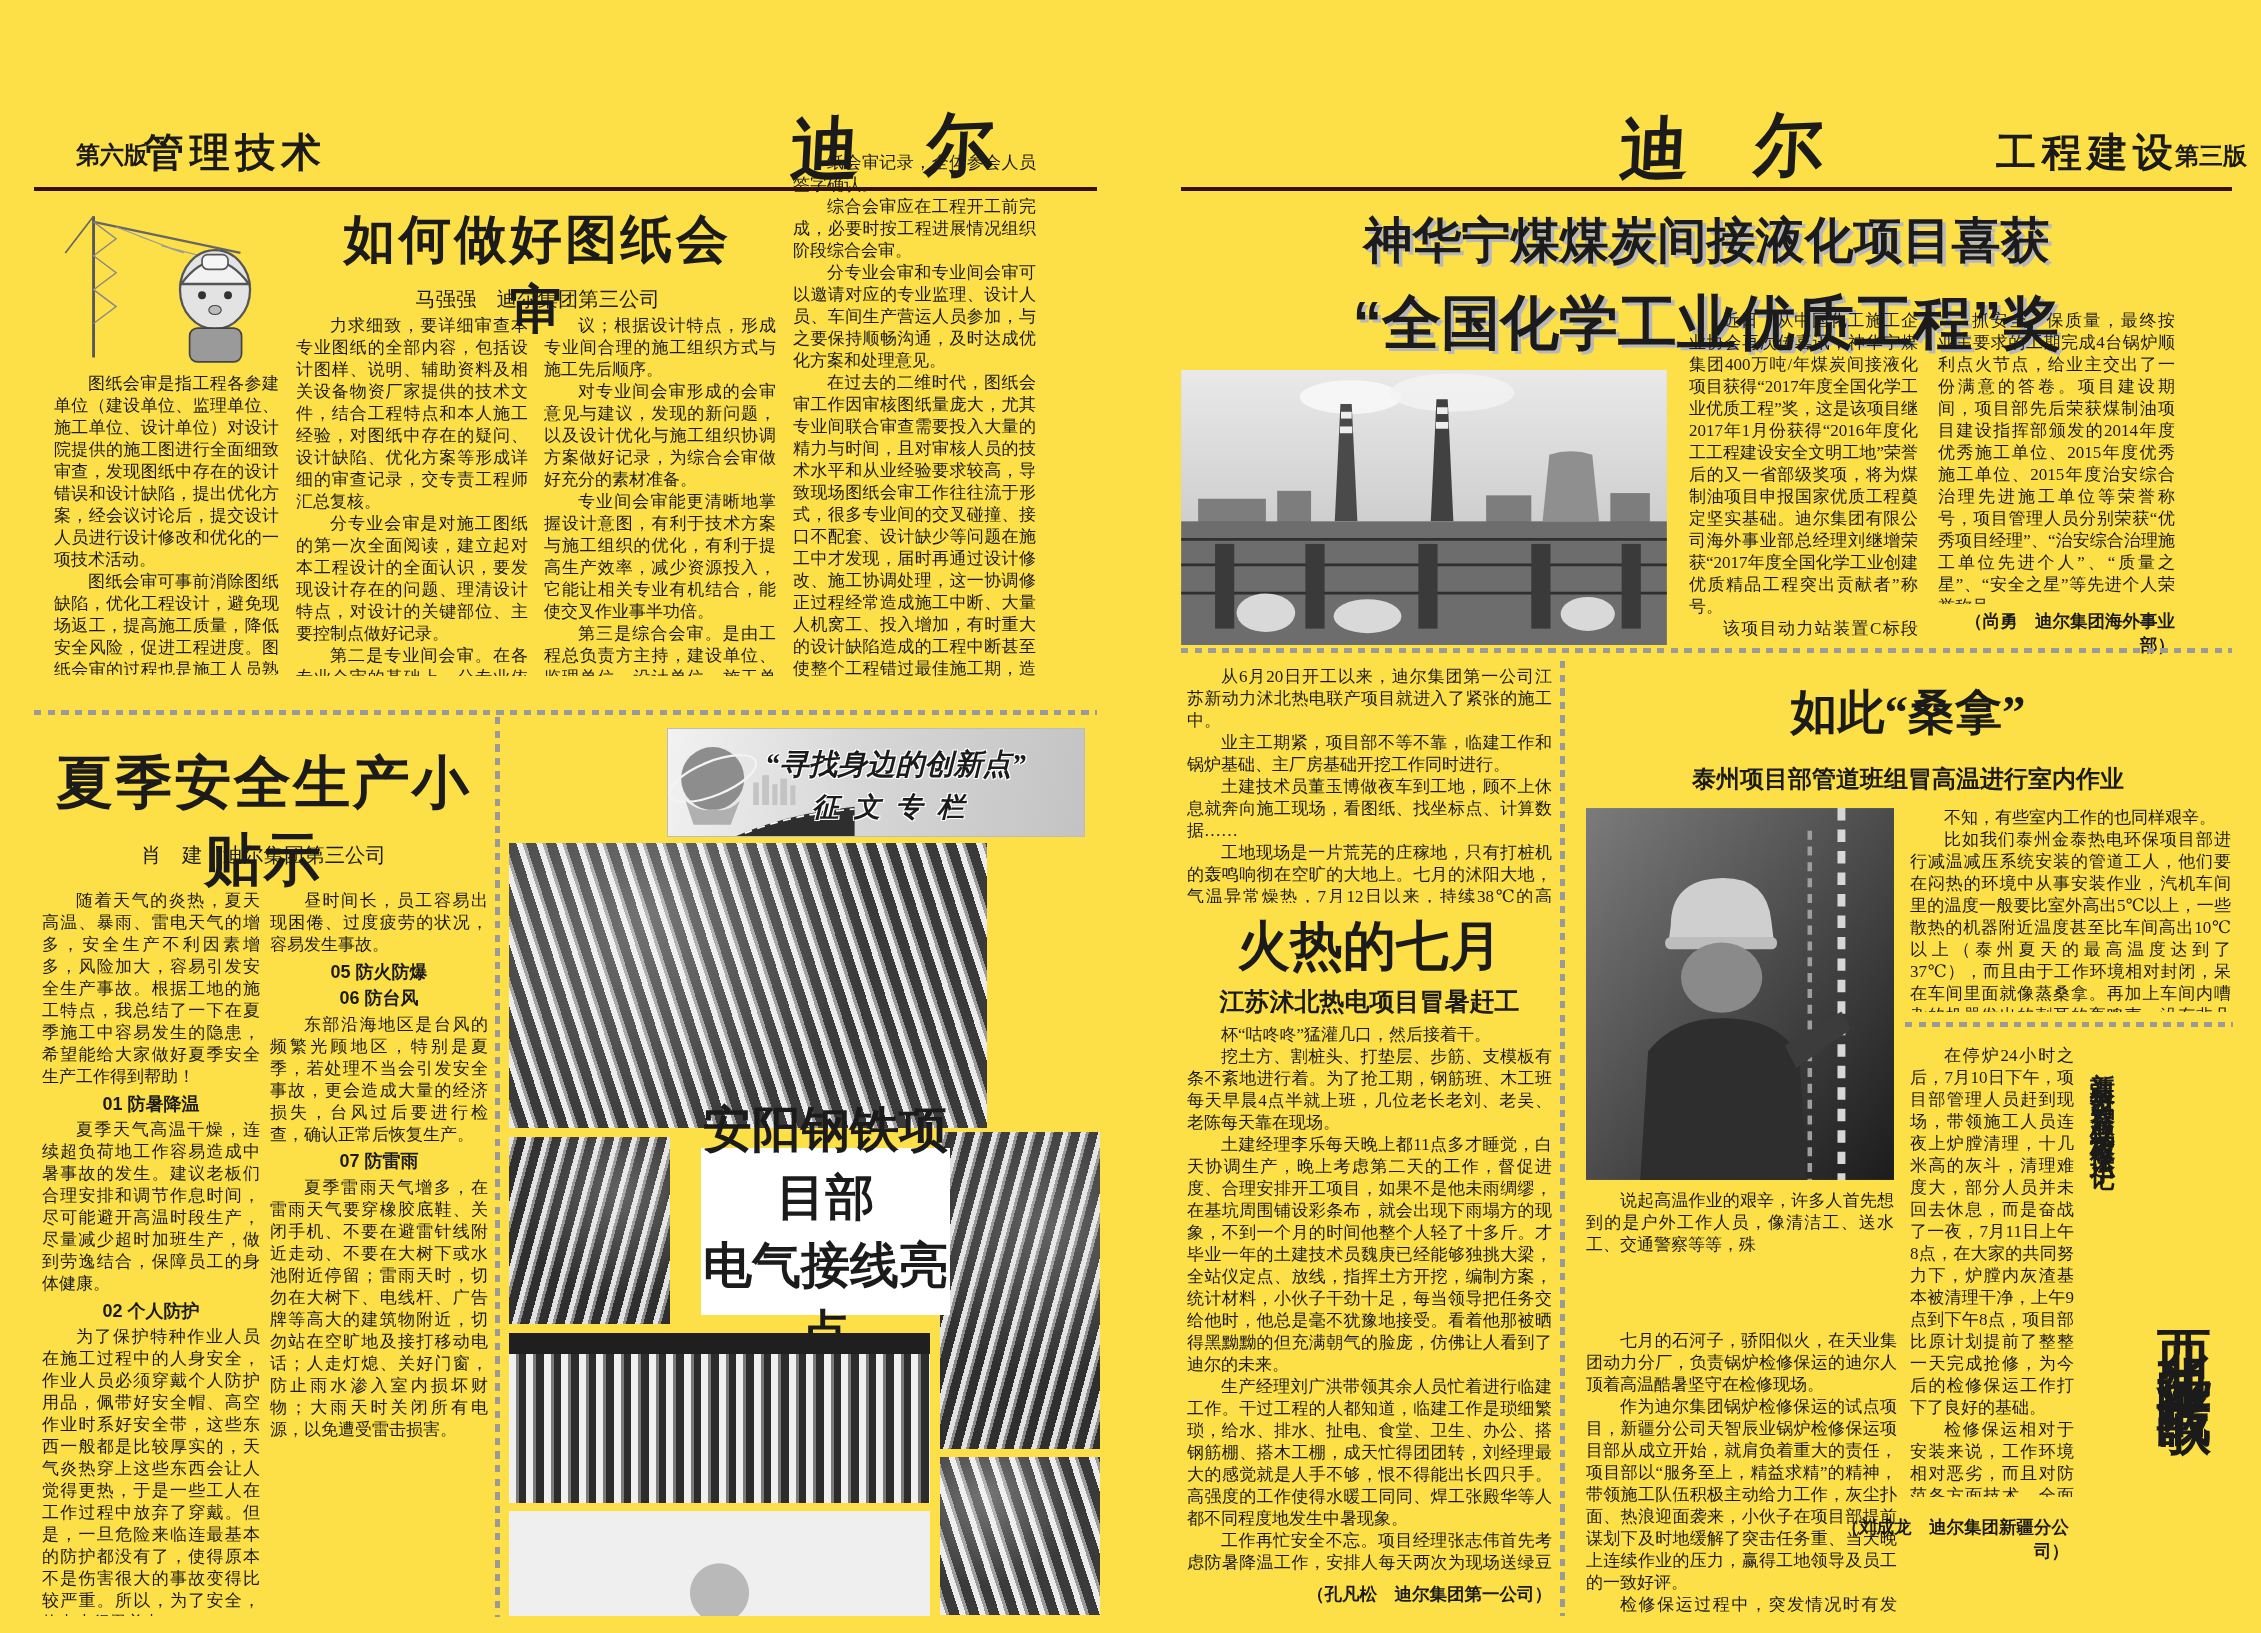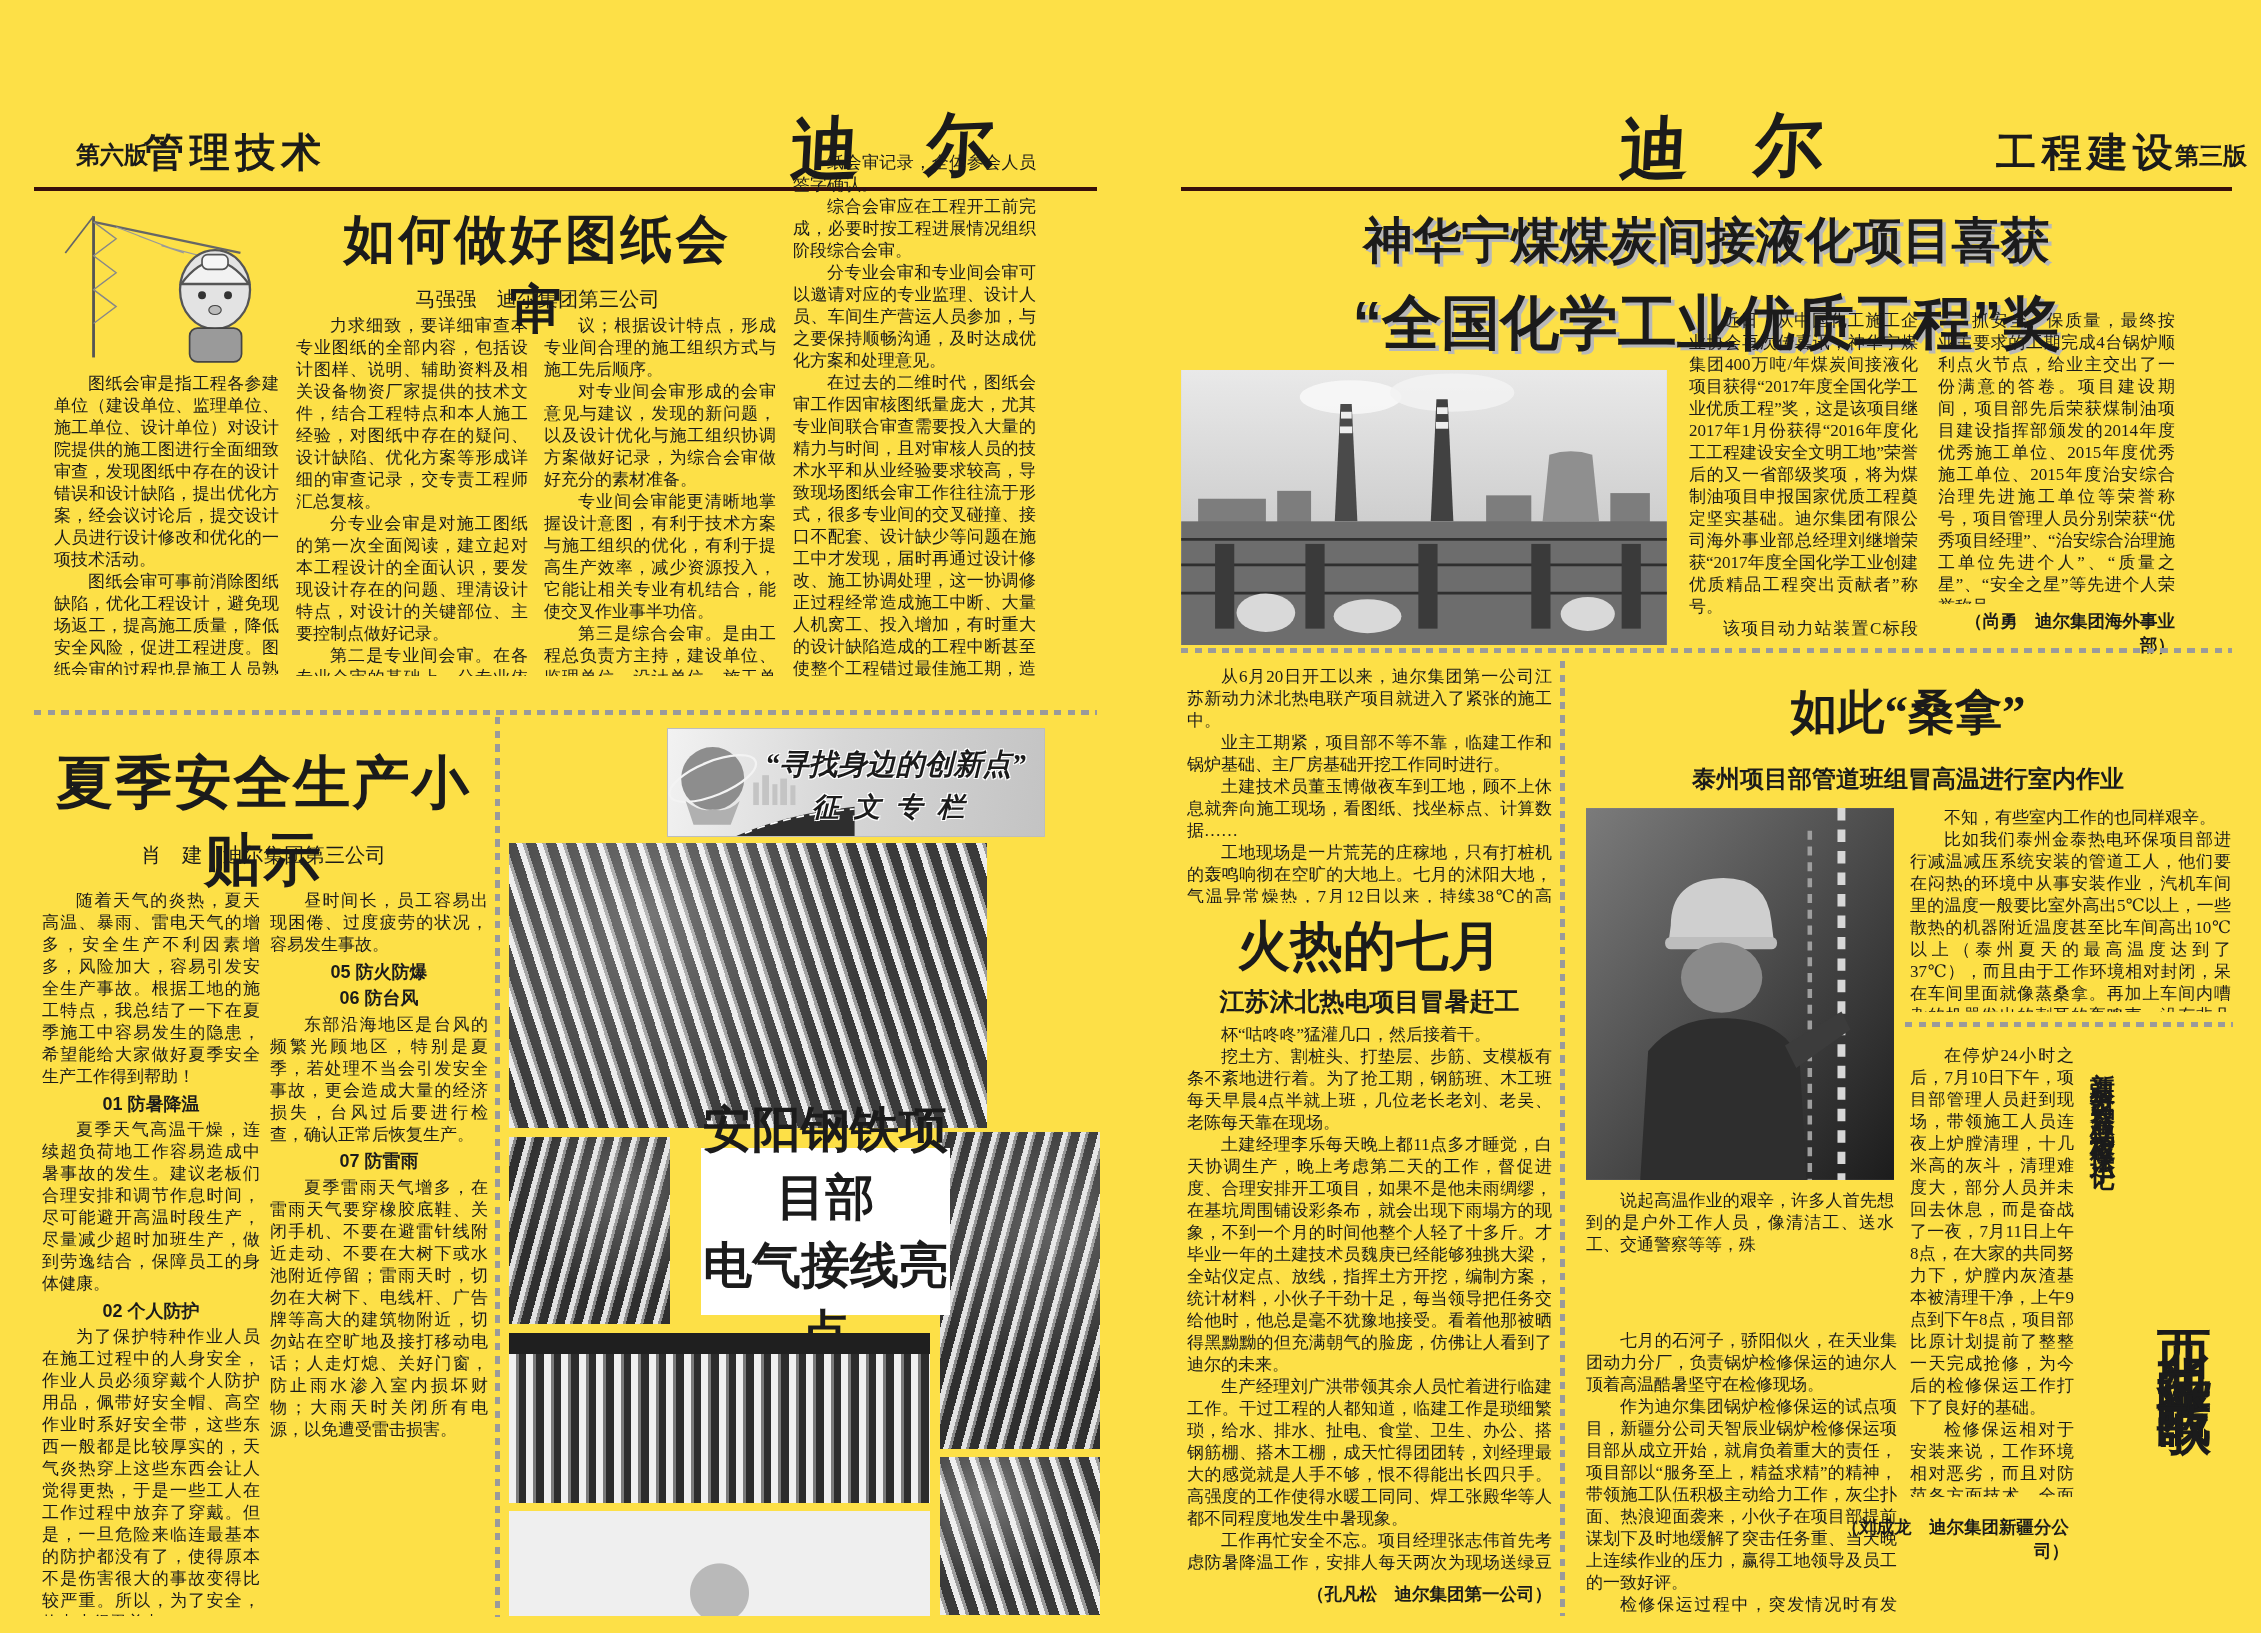--- a/index.html
+++ b/index.html
@@ -114,21 +114,21 @@
     </div>
   <div class="abs col" style="left:270px;top:890px;width:218px;height:726px;">
       <p>昼时间长，员工容易出现困倦、过度疲劳的状况，容易发生事故。</p>
       <div class="tip-head">05 防火防爆</div>
       <div class="tip-head">06 防台风</div>
       <p>东部沿海地区是台风的频繁光顾地区，特别是夏季，若处理不当会引发安全事故，更会造成大量的经济损失，台风过后要进行检查，确认正常后恢复生产。</p>
       <div class="tip-head">07 防雷雨</div>
       <p>夏季雷雨天气增多，在雷雨天气要穿橡胶底鞋、关闭手机、不要在避雷针线附近走动、不要在大树下或水池附近停留；雷雨天时，切勿在大树下、电线杆、广告牌等高大的建筑物附近，切勿站在空旷地及接打移动电话；人走灯熄、关好门窗，防止雨水渗入室内损坏财物；大雨天时关闭所有电源，以免遭受雷击损害。</p>
     </div>
 
-  <div class="abs banner" style="left:667px;top:728px;width:376px;height:107px;">
+  <div class="abs banner" style="left:667px;top:728px;width:376px;height:107px;padding-left:40px;">
     <svg width="376" height="107" viewBox="0 0 665 190" style="position:absolute;left:0;top:0;">
       <circle cx="78" cy="88" r="56" fill="#8d8d8d"></circle>
       <ellipse cx="78" cy="88" rx="82" ry="30" fill="none" stroke="#f3f3f3" stroke-width="4" transform="rotate(-22 78 88)"></ellipse>
       <path d="M30 128 Q58 150 78 142 Q104 150 126 128 L110 170 L44 170 Z" fill="#b0b0b0"></path>
       <path d="M0 190 L120 190 Q210 150 330 138 L330 190 Z" fill="#2e2e2e"></path>
       <path d="M135 185 Q215 152 330 142" stroke="#fff" stroke-width="3" stroke-dasharray="14 10" fill="none"></path>
       <g fill="#c4c4c4">
           <rect x="150" y="95" width="10" height="40"></rect>
           <rect x="166" y="82" width="12" height="53"></rect>
           <rect x="184" y="98" width="9" height="37"></rect>

